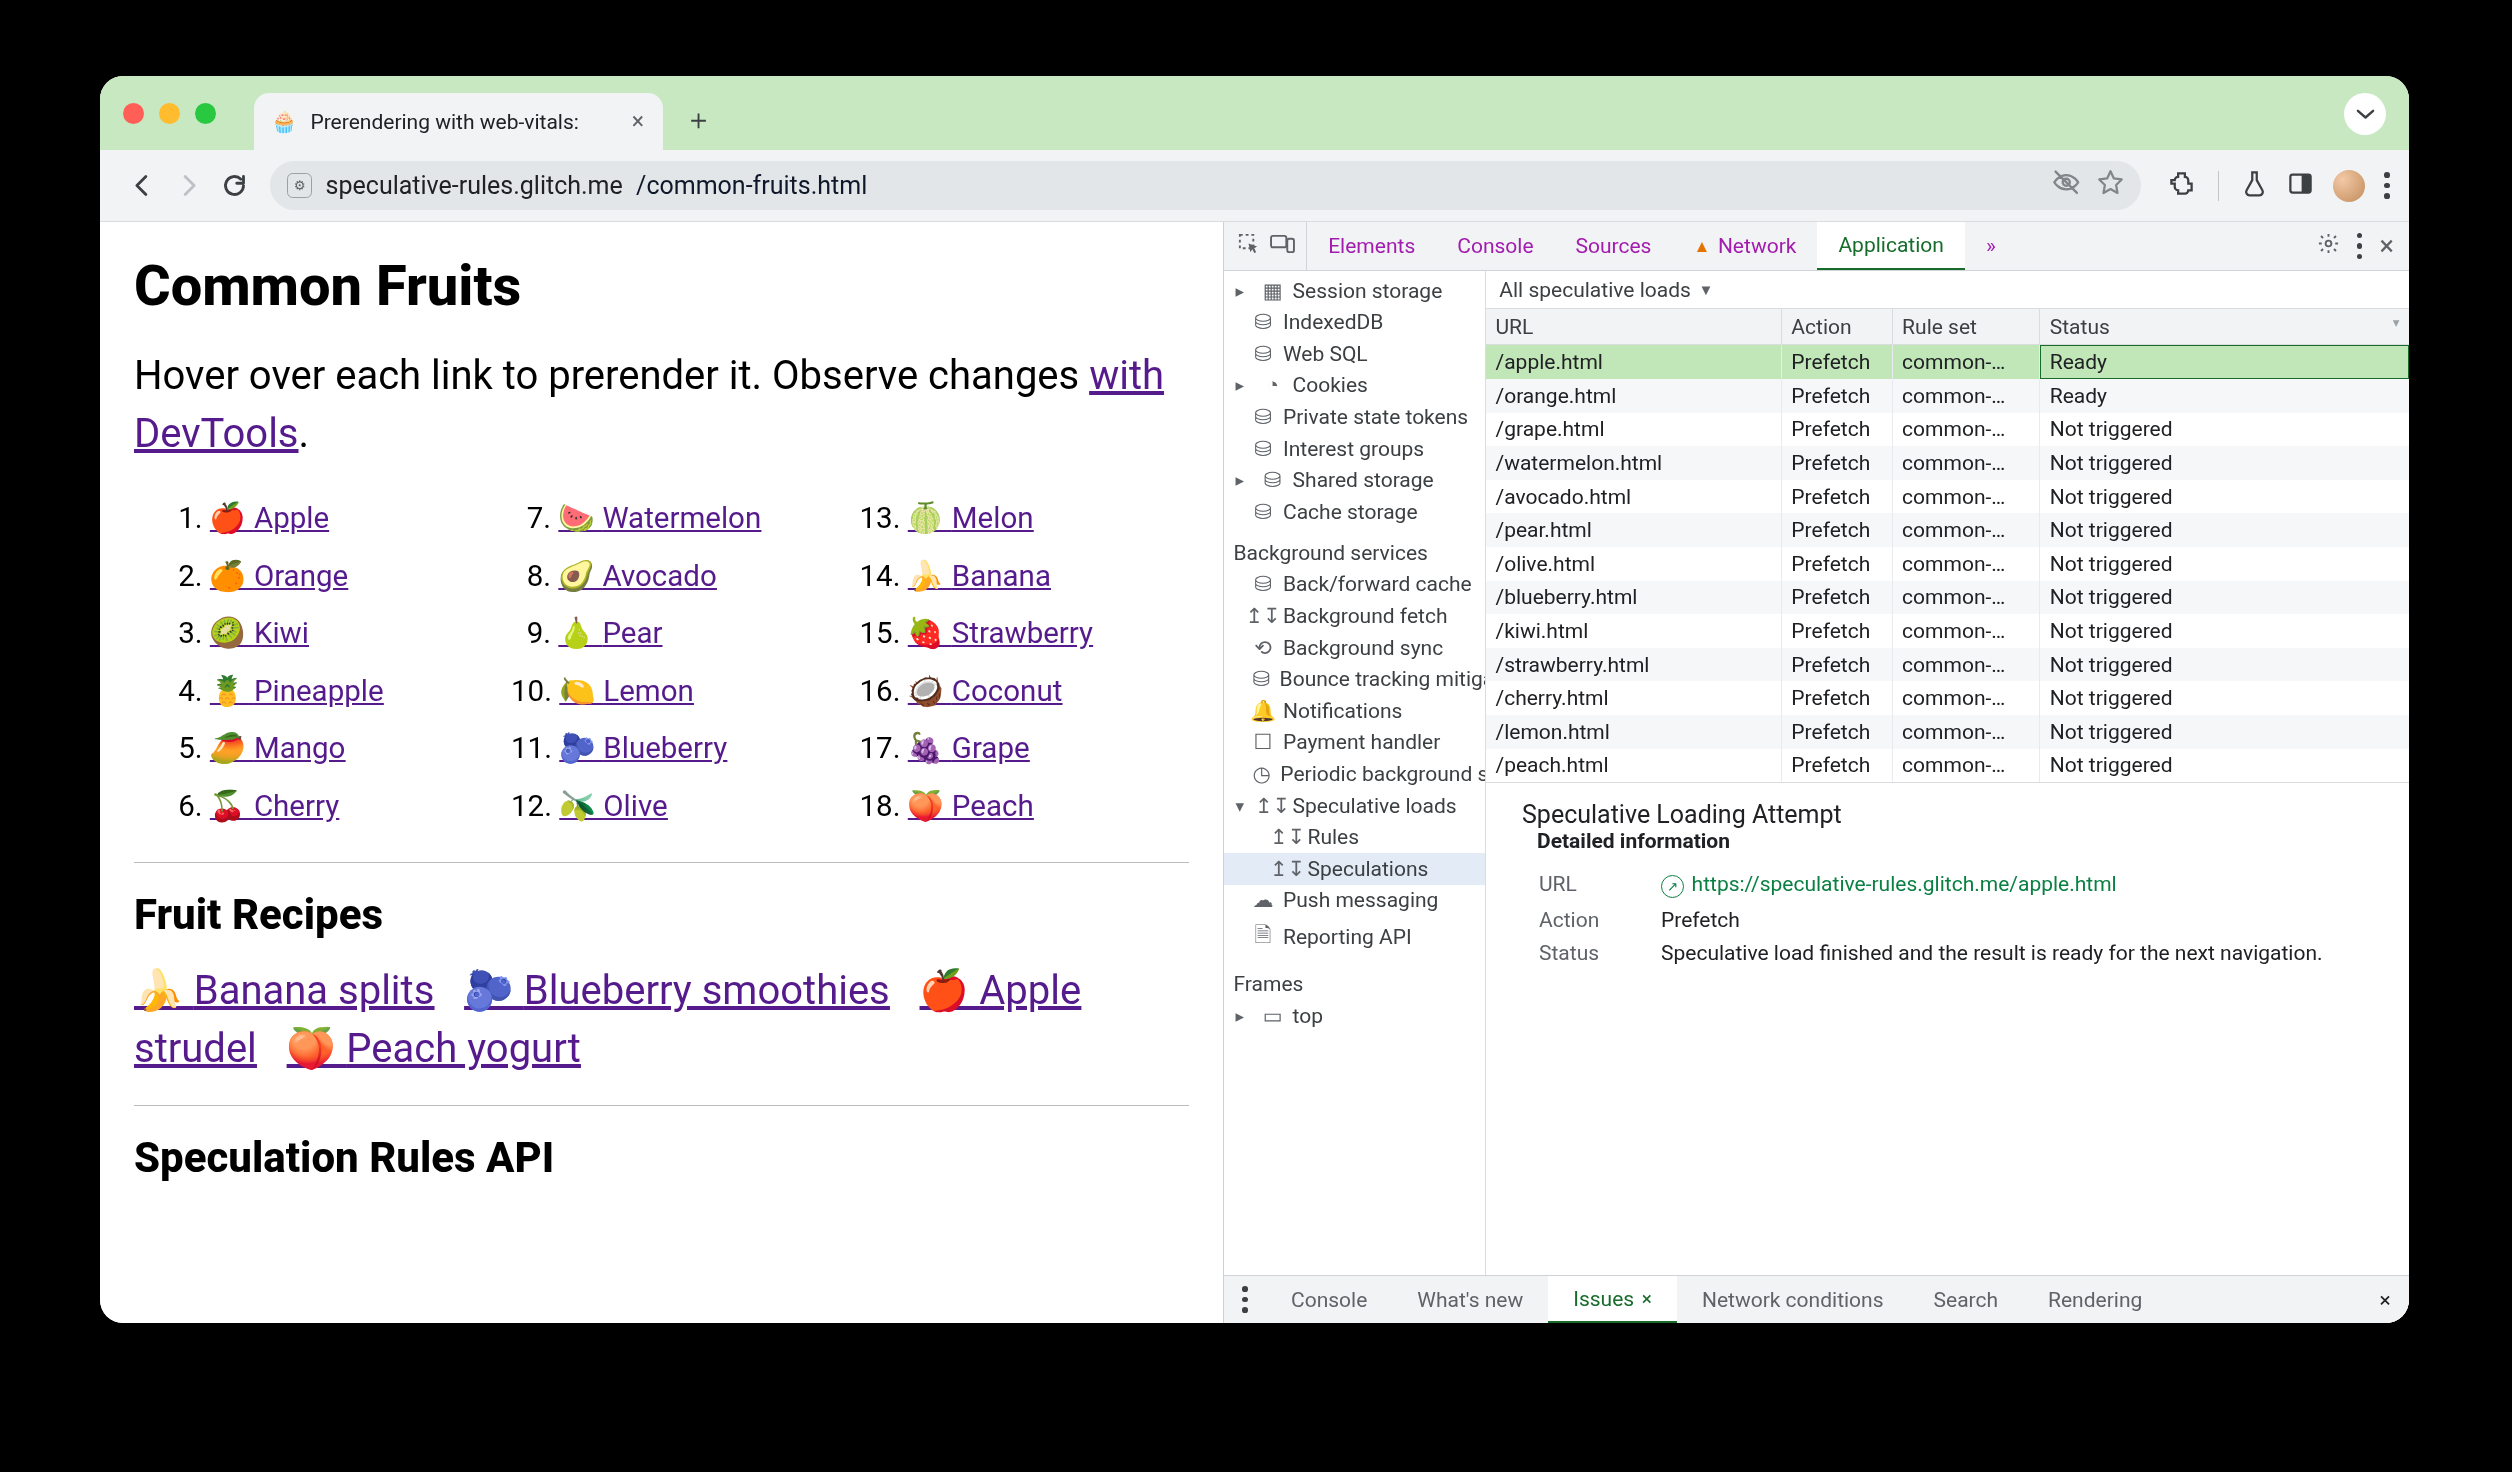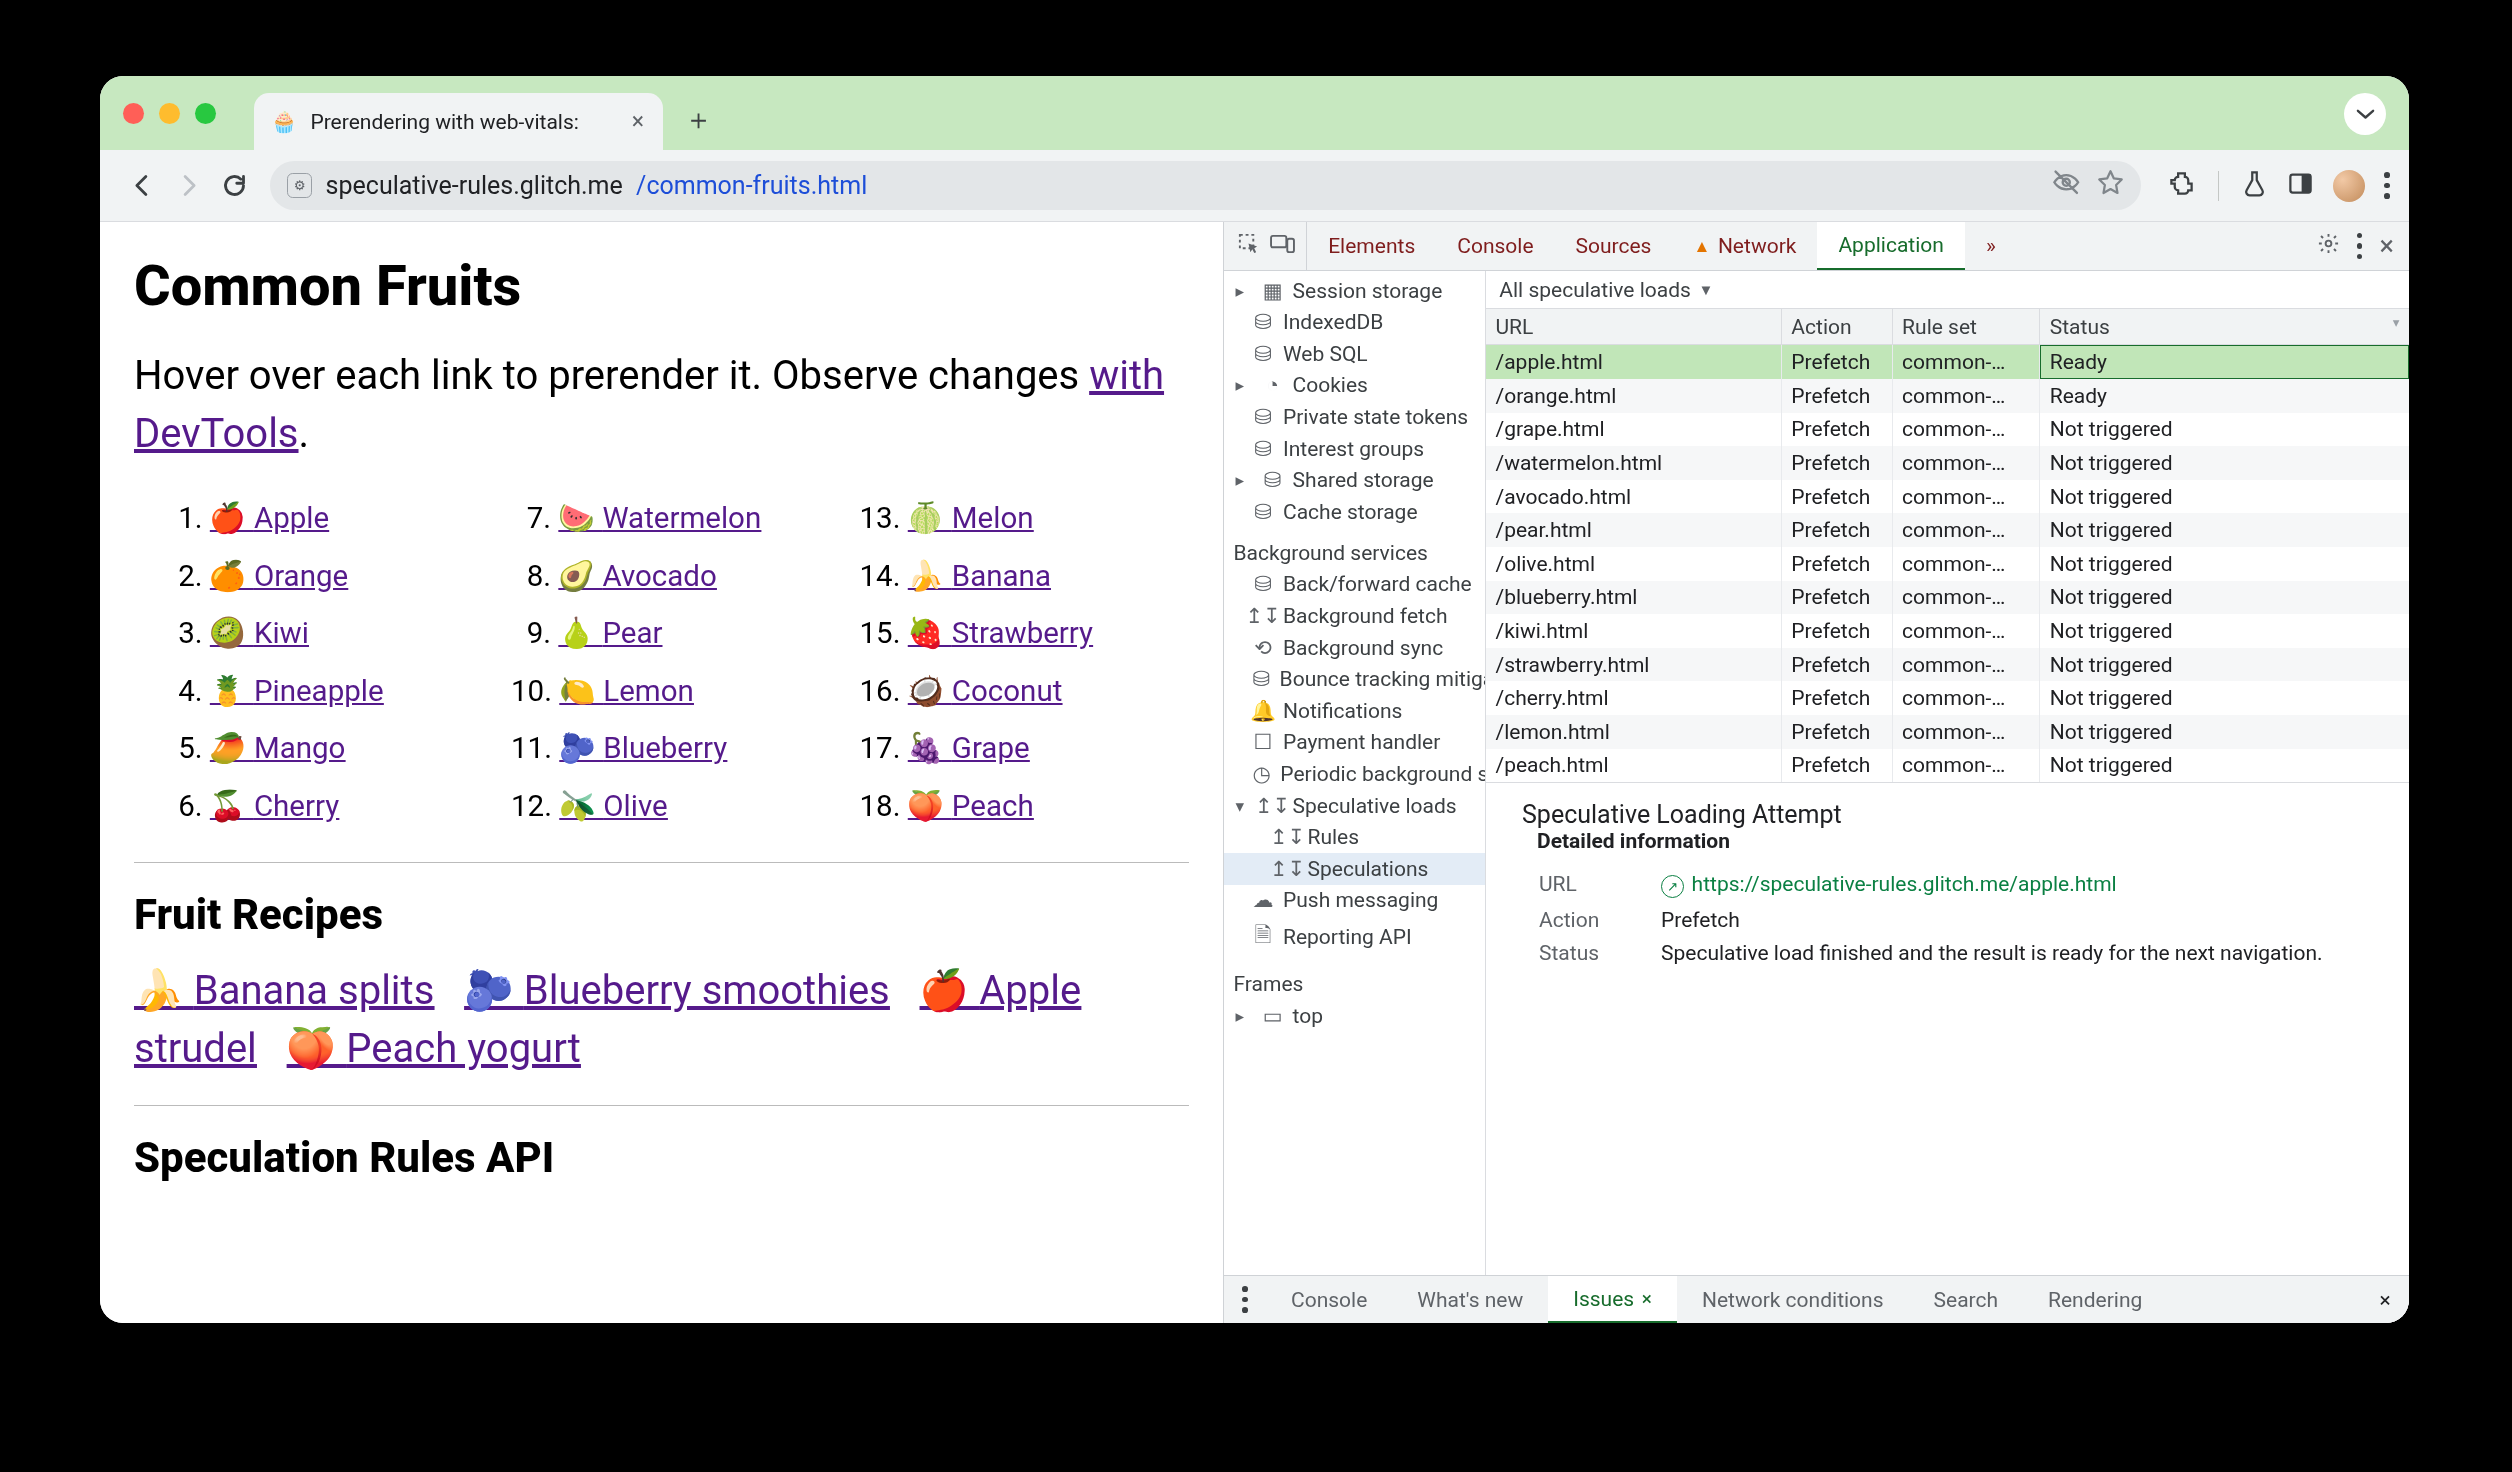--- a/index.html
+++ b/index.html
@@ -28,21 +28,21 @@
   .toolbar { height: 72px; background: #f1f3f4; display: flex; align-items: center; padding: 0 19px; border-bottom: 1px solid #dadce0; }
   .navbtn { width: 46px; height: 46px; display:flex; align-items:center; justify-content:center; color:#3c4043; }
   .navbtn.disabled { color: #bdc1c6; }
   .navbtn svg { width: 27px; height: 27px; }
   .omnibox {
     flex: 1; height: 49px; background: #e3e6e8; border-radius: 25px;
     display: flex; align-items: center; padding: 0 17px; margin: 0 13.3px; gap: 13.3px;
     font-size: 25px; color: #3c4043;
   }
   .omnibox .siteicon { width: 25px; height: 25px; border:1px solid #9aa0a6; border-radius:5.7px; display:flex; align-items:center; justify-content:center; font-size:13.3px; color:#5f6368;}
-  .omnibox .urlpath { color: #1d4ed8; }
+  .omnibox .urlpath { color: #0f172a; }
   .omnibox .right { margin-left:auto; display:flex; align-items:center; gap: 17px; color:#5f6368;}
   .toolicons { display:flex; align-items:center; gap: 19px; padding-left: 13.3px; }
   .toolicons .sep { width:1px; height:30px; background:#c4c7c5; margin: 0 3.8px;}
   .toolicons svg { width: 27px; height: 27px; color:#3c4043; }
   .avatar { width: 32px; height:32px; border-radius:50%; background: radial-gradient(circle at 30% 30%, #f2c9a6, #c28b5a); }
   .kebab { display:flex; flex-direction:column; gap:4.8px; }
   .kebab span { width:5.7px; height:5.7px; border-radius:50%; background:#3c4043; }
   
   .content { display:flex; height: calc(100% - 74px - 72px); }
   .page { width: 1123px; background:#fff; padding: 23px 34px 0 34px; overflow:hidden; font-size: 28.5px; color:#000;}
@@ -52,21 +52,21 @@
   .fruit-grid { display:grid; grid-template-columns: repeat(3, 1fr); column-gap: 19px; margin-left: 28.5px; margin-bottom: 27px;}
   .fruit-item { font-size: 29.5px; line-height: 1.95; white-space: nowrap;}
   .fruit-item .num { display:inline-block; min-width: 40px; text-align:right; }
   .page hr { border:0; border-top: 1.9px solid #bbb; margin: 9.5px 0 27px; }
   .page h2 { font-size: 42px; font-weight: 800; margin: 5.7px 0 23px;}
   .recipes { font-size: 29.5px; line-height: 1.5; margin-bottom: 25px;}
   
   .devtools { flex:1; display:flex; flex-direction:column; border-left:1px solid #cfd2d6; font-size:21px; color:#202124; background:#fff; }
   .dt-tabs { height: 49px; border-bottom: 1px solid #d0d3d7; display:flex; align-items:stretch; padding: 0 9.5px; gap: 0; background:#f1f3f4;}
   .dt-tabs .lead { display:flex; align-items:center; gap: 9.5px; padding: 0 11.4px 0 3.8px; border-right:1px solid #d0d3d7;}
-  .dt-tab { padding: 0 21px; display:flex; align-items:center; gap:7.6px; color:#7f1d1d; cursor:pointer; }
+  .dt-tab { padding: 0 21px; display:flex; align-items:center; gap:7.6px; color:#a21caf; cursor:pointer; }
   .dt-tab.warn::before { content:"▲"; color:#e37400; font-size: 17px;}
   .dt-tab.active { color:#176c2c; border-bottom: 2.9px solid #176c2c; background:#fff;}
   .dt-tabs .tail { margin-left:auto; display:flex; align-items:center; gap:17px; padding-right:5.7px; color:#5f6368;}
   .dt-tabs .tail svg { width:23px; height:23px;}
   .dt-body { flex:1; display:flex; overflow:hidden;}
   
   .dt-side { width: 262px; border-right:1px solid #dadce0; overflow:hidden; padding-top:3.8px; background:#fff;}
   .dt-side .item { display:flex; align-items:center; gap:9.5px; padding: 3.8px 0 3.8px 28.5px; font-size:21px; color:#3c4043; white-space:nowrap; overflow:hidden;}
   .dt-side .item.l2 { padding-left: 53px;}
   .dt-side .item.sel { background:#e3ecf6;}

